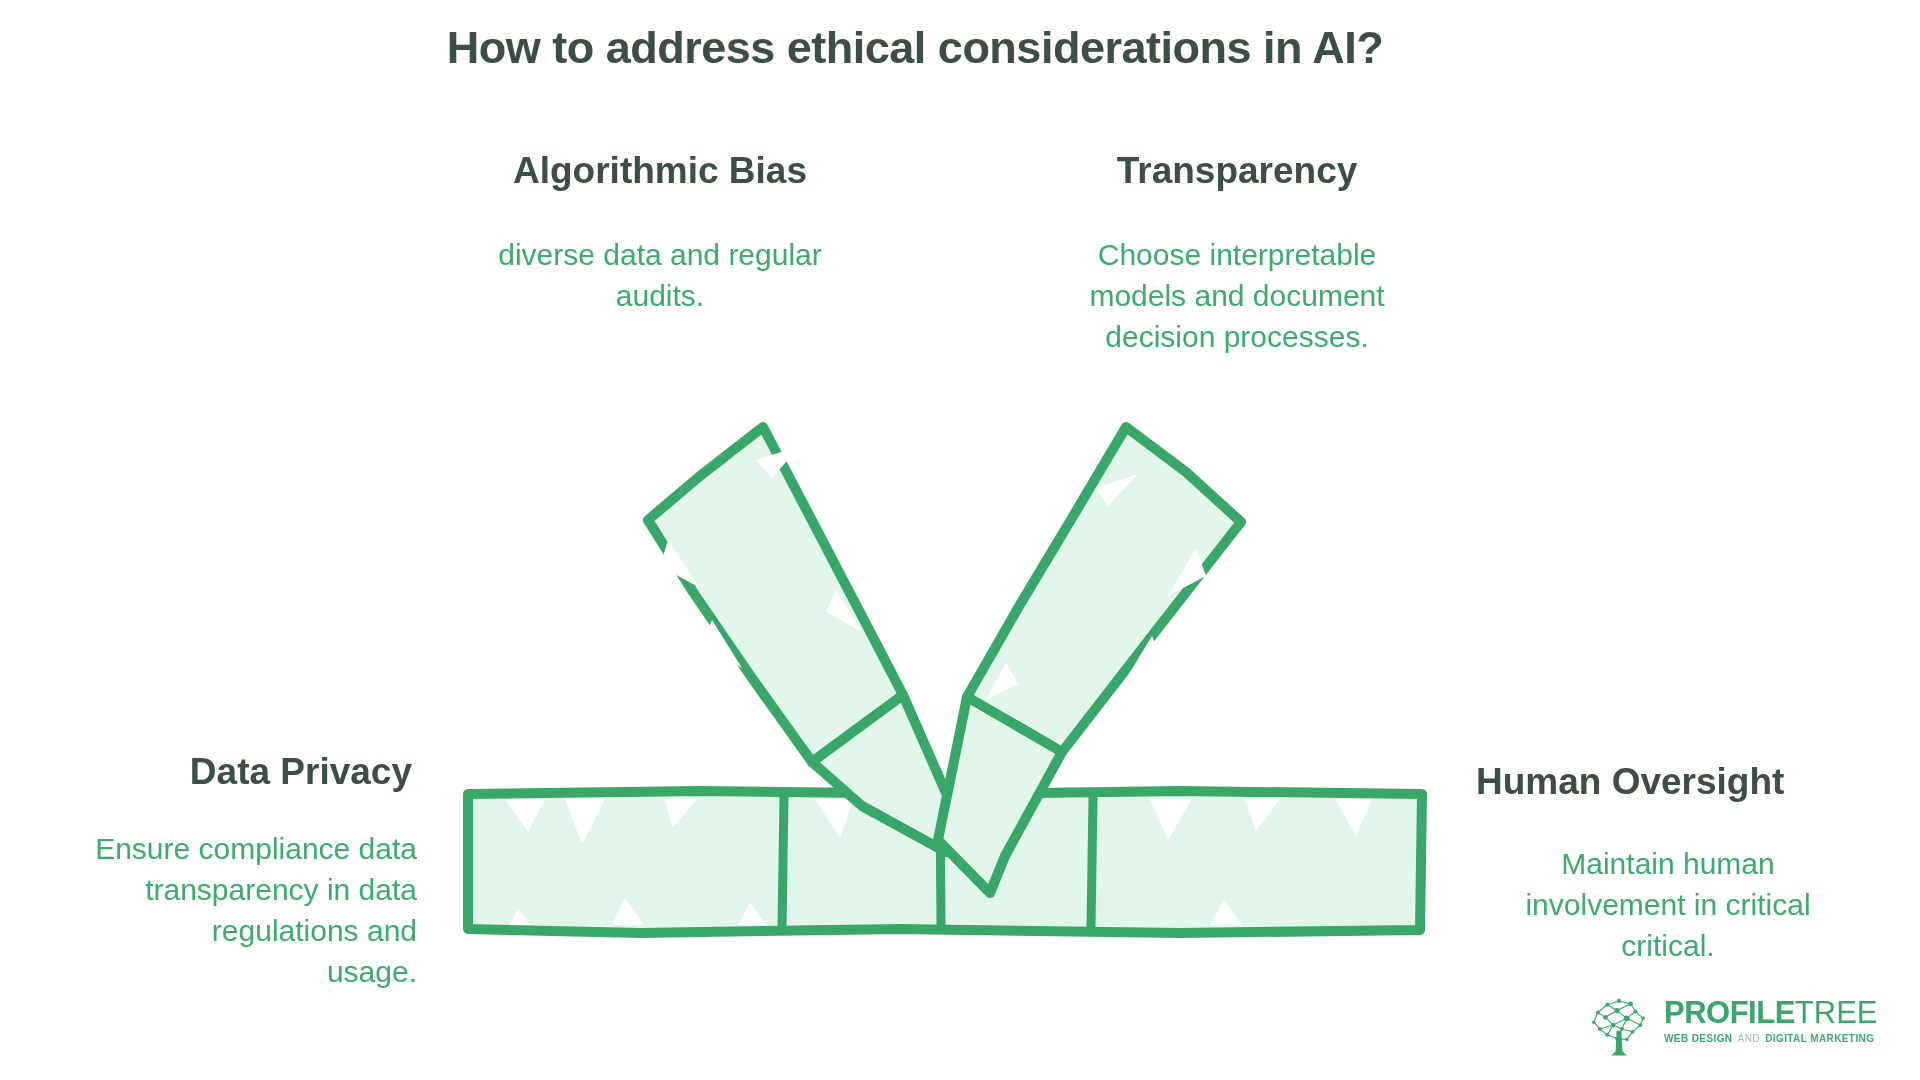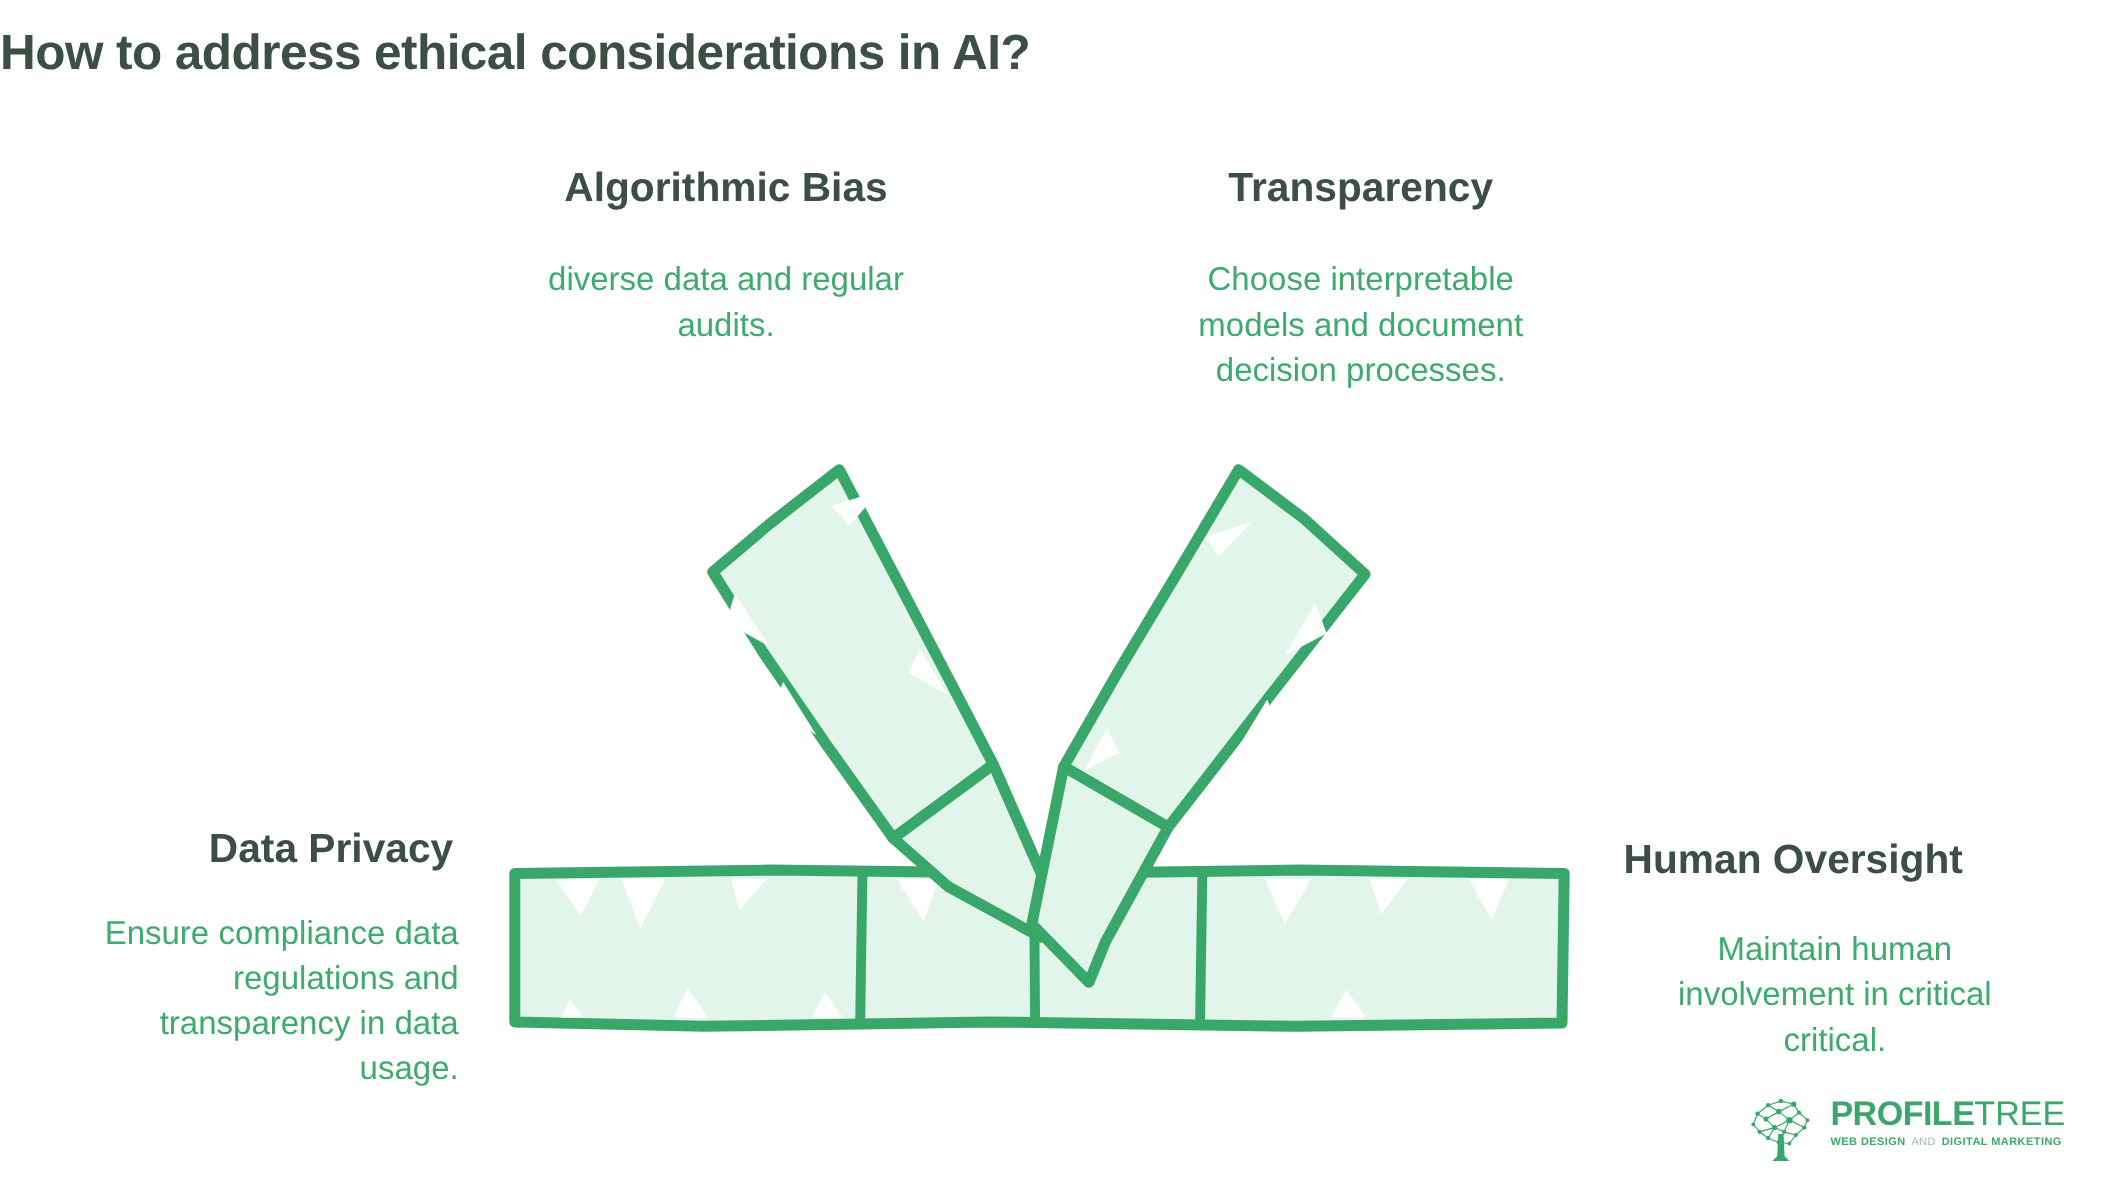--- a/index.html
+++ b/index.html
@@ -6,20 +6,21 @@
   .canvas{
     position:relative;
     width:1920px;height:1080px;
     overflow:hidden;
     background:#ffffff;
     font-family:"Liberation Sans", sans-serif;
   }
   .title{
     position:absolute;
     left:0;top:22px;width:1830px;
+    text-align:center;
     font-size:45px;
     font-weight:bold;
     letter-spacing:-0.5px;
     color:#3b4f44;
     margin:0;
   }
   .heading{
     position:absolute;
     font-size:37px;
     font-weight:bold;
@@ -84,22 +85,22 @@
   <div class="heading h-tr">Transparency</div>
   <div class="body-text b-tr">
     <div>Choose interpretable</div>
     <div>models and document</div>
     <div>decision processes.</div>
   </div>
 
   <div class="heading h-dp">Data Privacy</div>
   <div class="body-text b-dp">
     <div>Ensure compliance data</div>
+    <div>transparency in data</div>
     <div>regulations and</div>
-    <div>transparency in data</div>
     <div>usage.</div>
   </div>
 
   <div class="heading h-ho">Human Oversight</div>
   <div class="body-text b-ho">
     <div>Maintain human</div>
     <div>involvement in critical</div>
     <div>critical.</div>
   </div>
 

